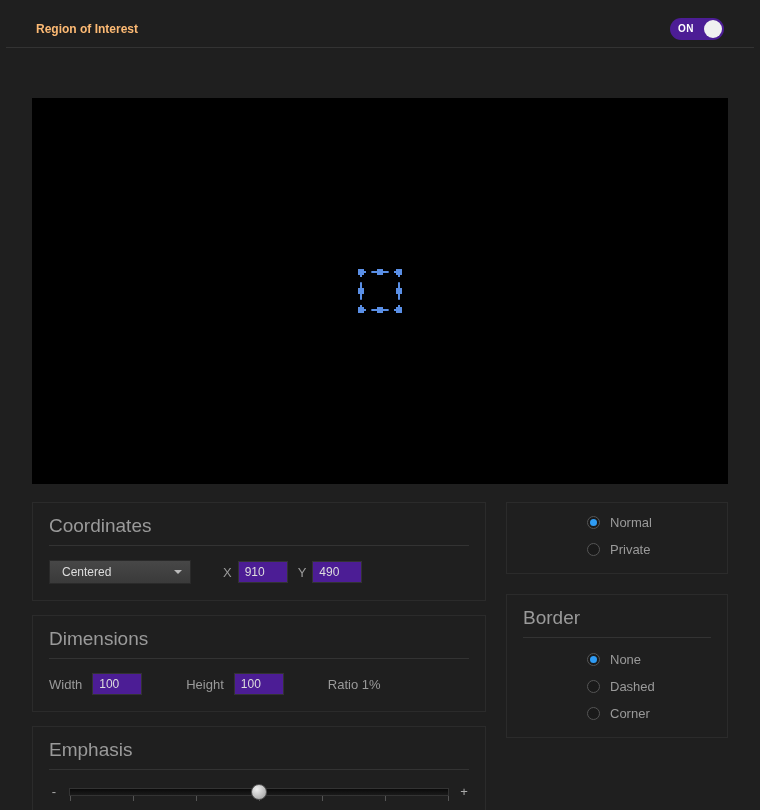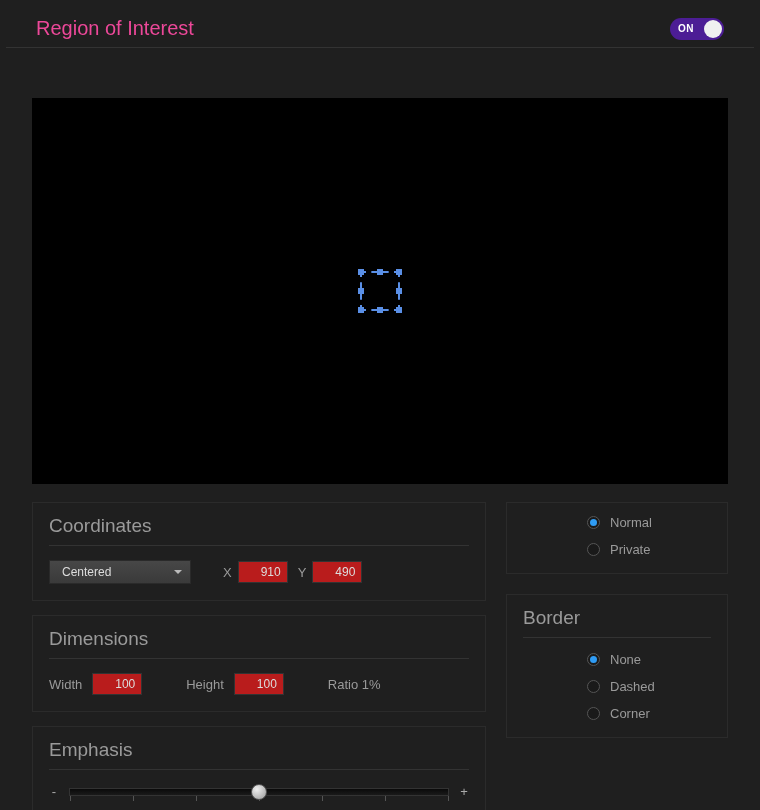--- a/index.html
+++ b/index.html
@@ -15,23 +15,23 @@
   .header {
     display: flex;
     align-items: center;
     justify-content: space-between;
     padding: 10px 30px 0 30px;
     height: 48px;
     border-bottom: 1px solid #333;
     margin: 0 6px;
   }
   .title {
-    color: #ec4899;
-    font-size: 20px;
-    font-weight: 400;
+    color: #fdba74;
+    font-size: 12px;
+    font-weight: 700;
   }
   .toggle {
     position: relative;
     width: 54px;
     height: 22px;
     background: #4c1d95;
     border-radius: 11px;
     cursor: pointer;
     display: flex;
     align-items: center;
@@ -116,28 +116,27 @@
     font-size: 12px;
     cursor: pointer;
   }
   .caret-down {
     width: 0; height: 0;
     border-left: 4px solid transparent;
     border-right: 4px solid transparent;
     border-top: 4px solid #bbb;
   }
   .num-input {
-    background: #b91c1c;
+    background: #4c1d95;
     border: 1px solid #333;
     color: #ddd;
     width: 50px;
     height: 22px;
     padding: 0 6px;
     font-size: 12px;
-    text-align: right;
   }
   .coord-group { display:flex; align-items:center; gap:6px; }
 
   .radio-row {
     display: flex; align-items: center; gap: 10px;
     margin-left: 64px;
     margin-bottom: 12px;
     cursor: pointer;
   }
   .radio-row:last-child { margin-bottom: 0; }

